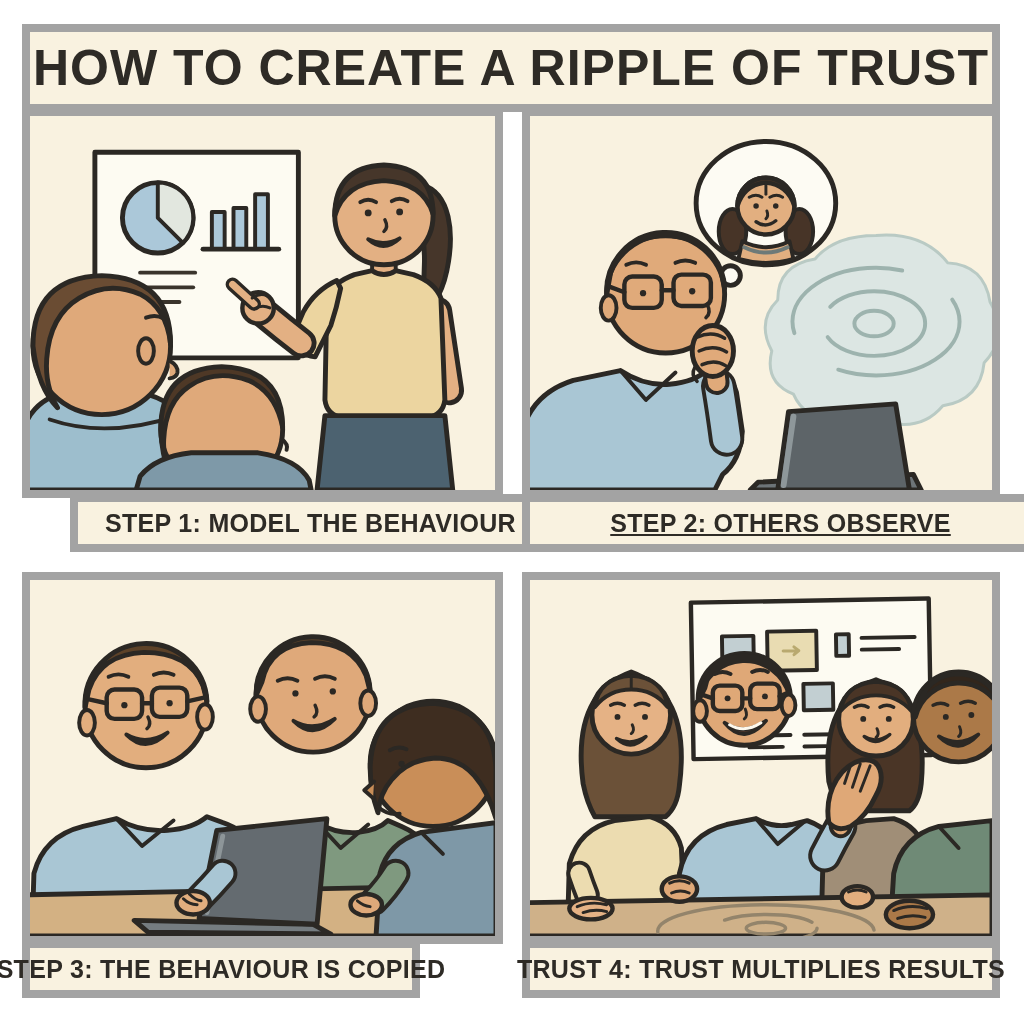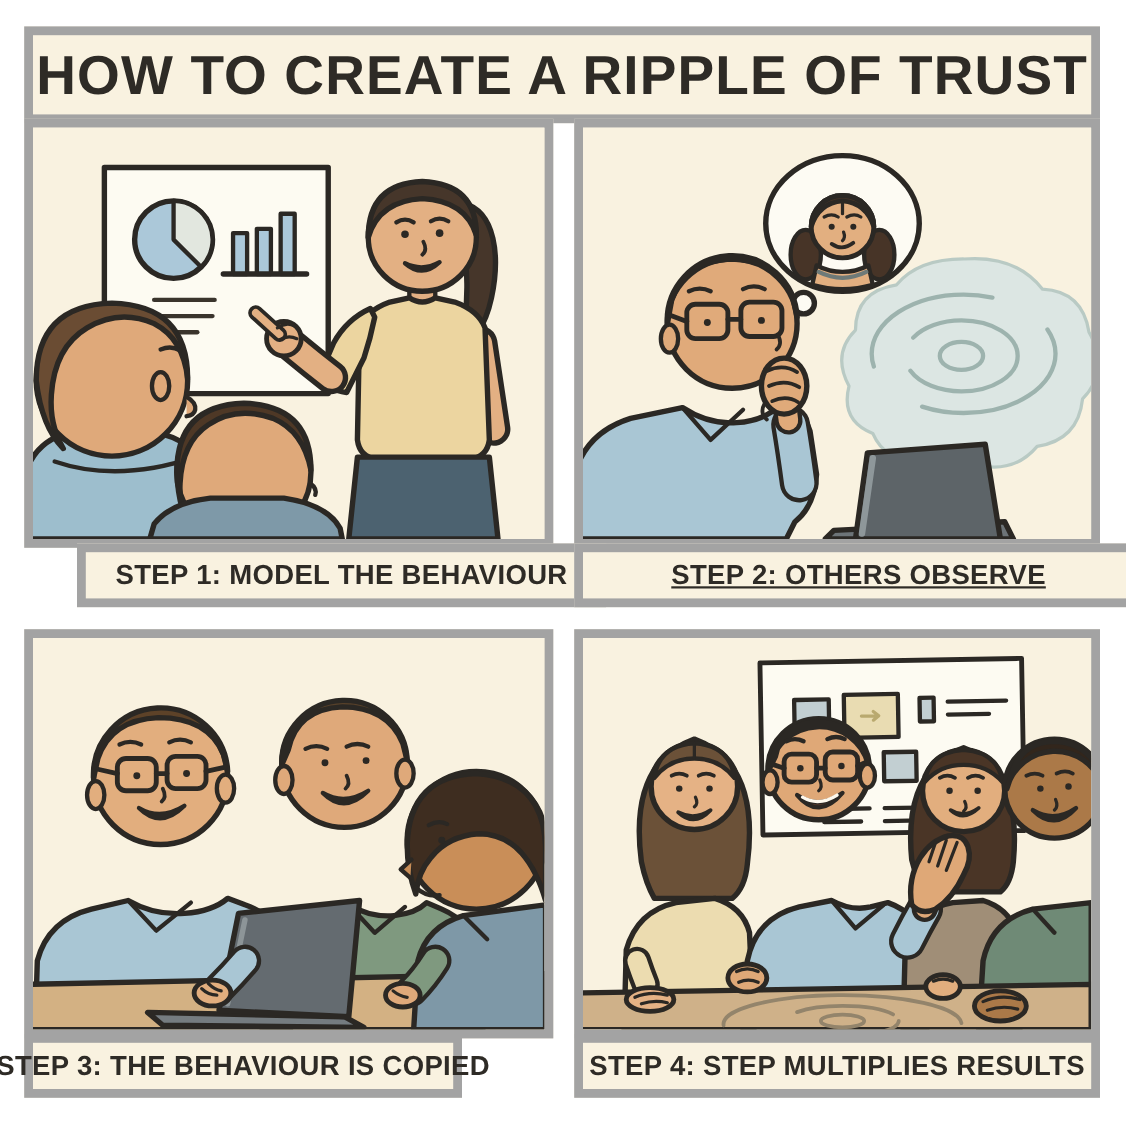--- a/index.html
+++ b/index.html
@@ -325,16 +325,16 @@
   <div class="box caption c1">
     <span>STEP 1: MODEL THE BEHAVIOUR</span>
   </div>
   <div class="box caption c2">
     <span>STEP 2: OTHERS OBSERVE</span>
   </div>
   <div class="box caption c3">
     <span>STEP 3: THE BEHAVIOUR IS COPIED</span>
   </div>
   <div class="box caption c4">
-    <span>STEP 4: STEP MULTIPLIES RESULTS</span>
+    <span>TRUST 4: TRUST MULTIPLIES RESULTS</span>
   </div>
 
 </div>
 
 </body></html>

